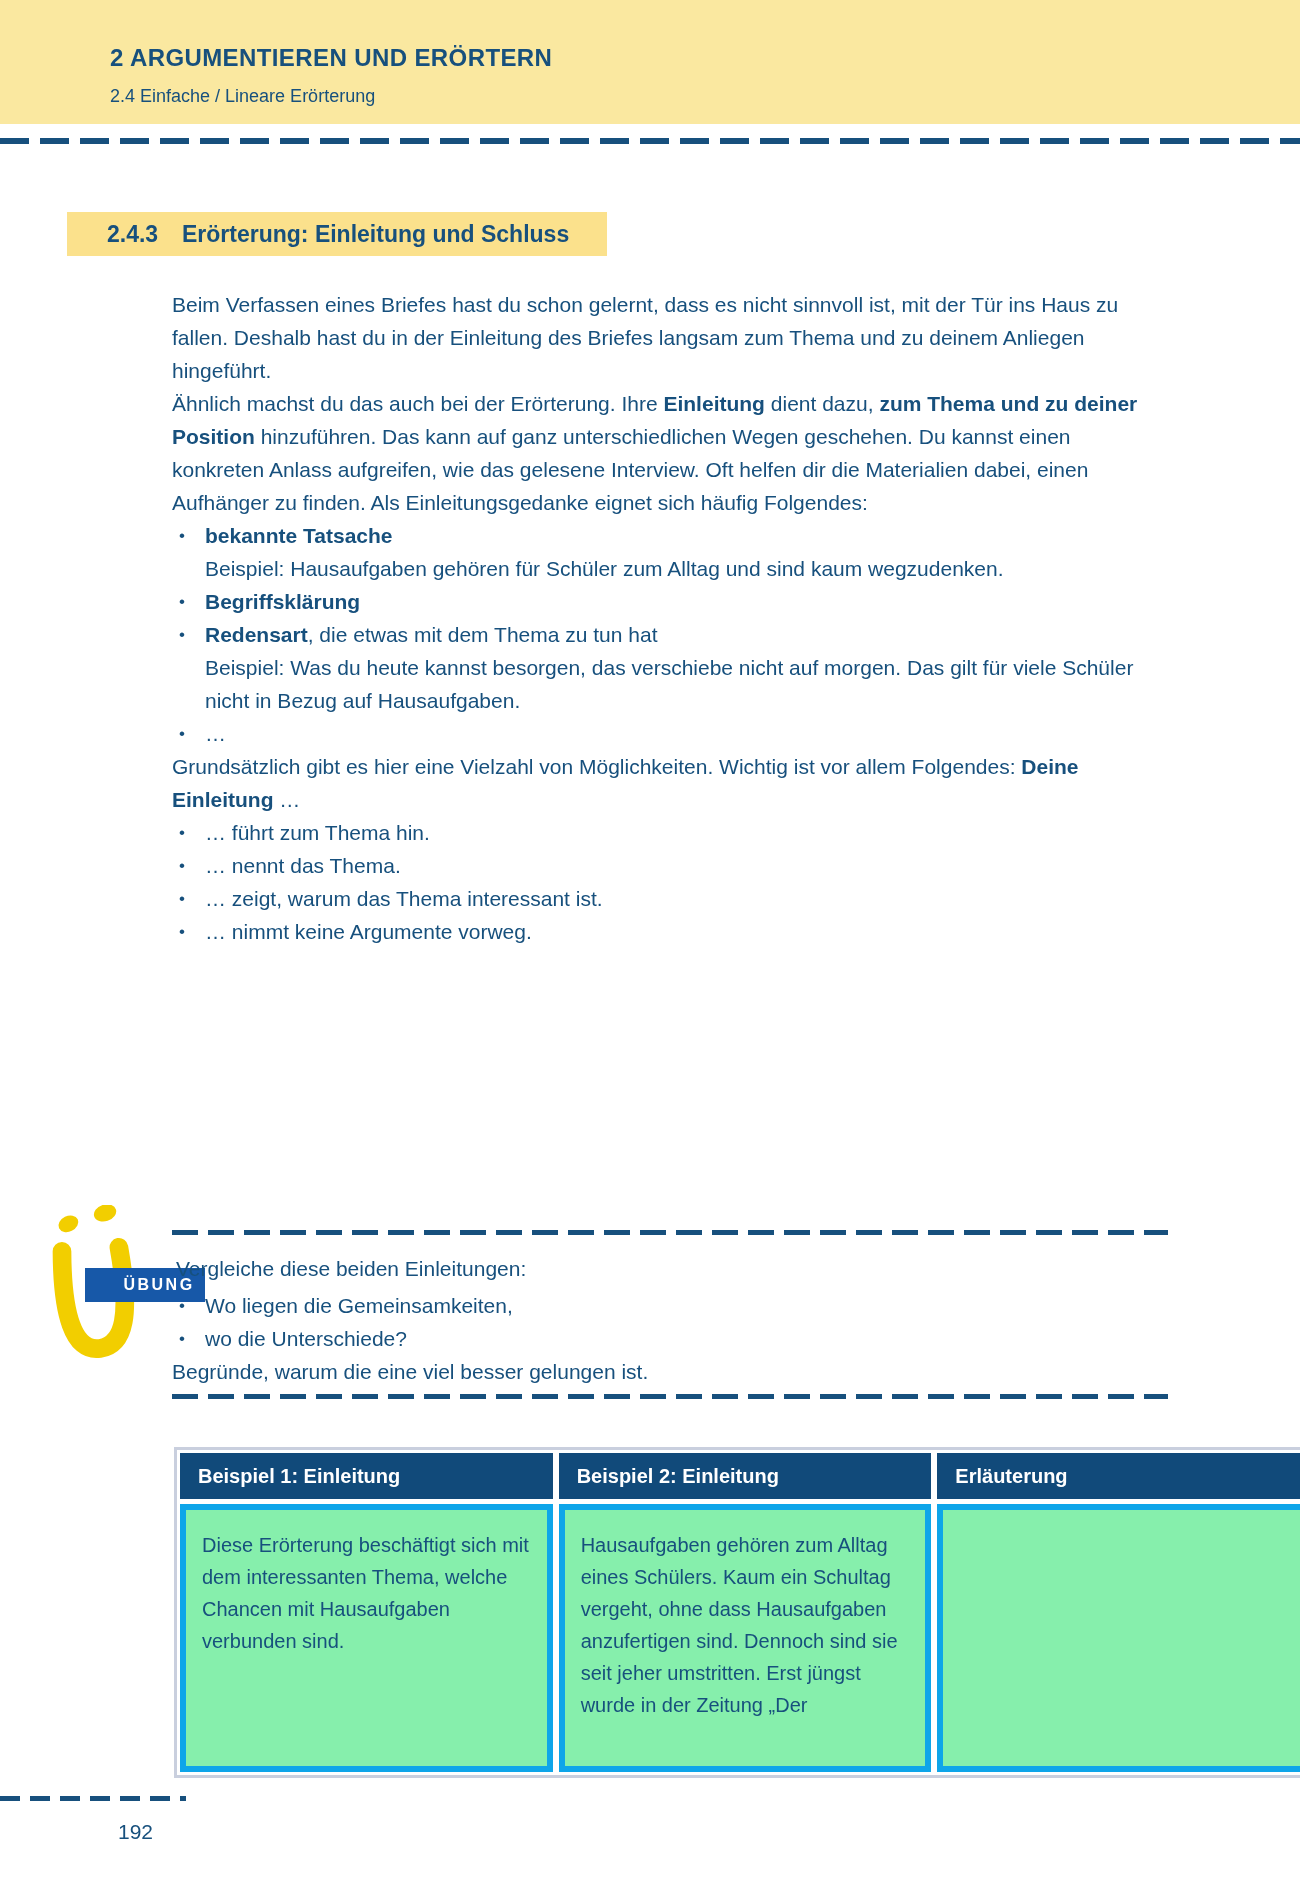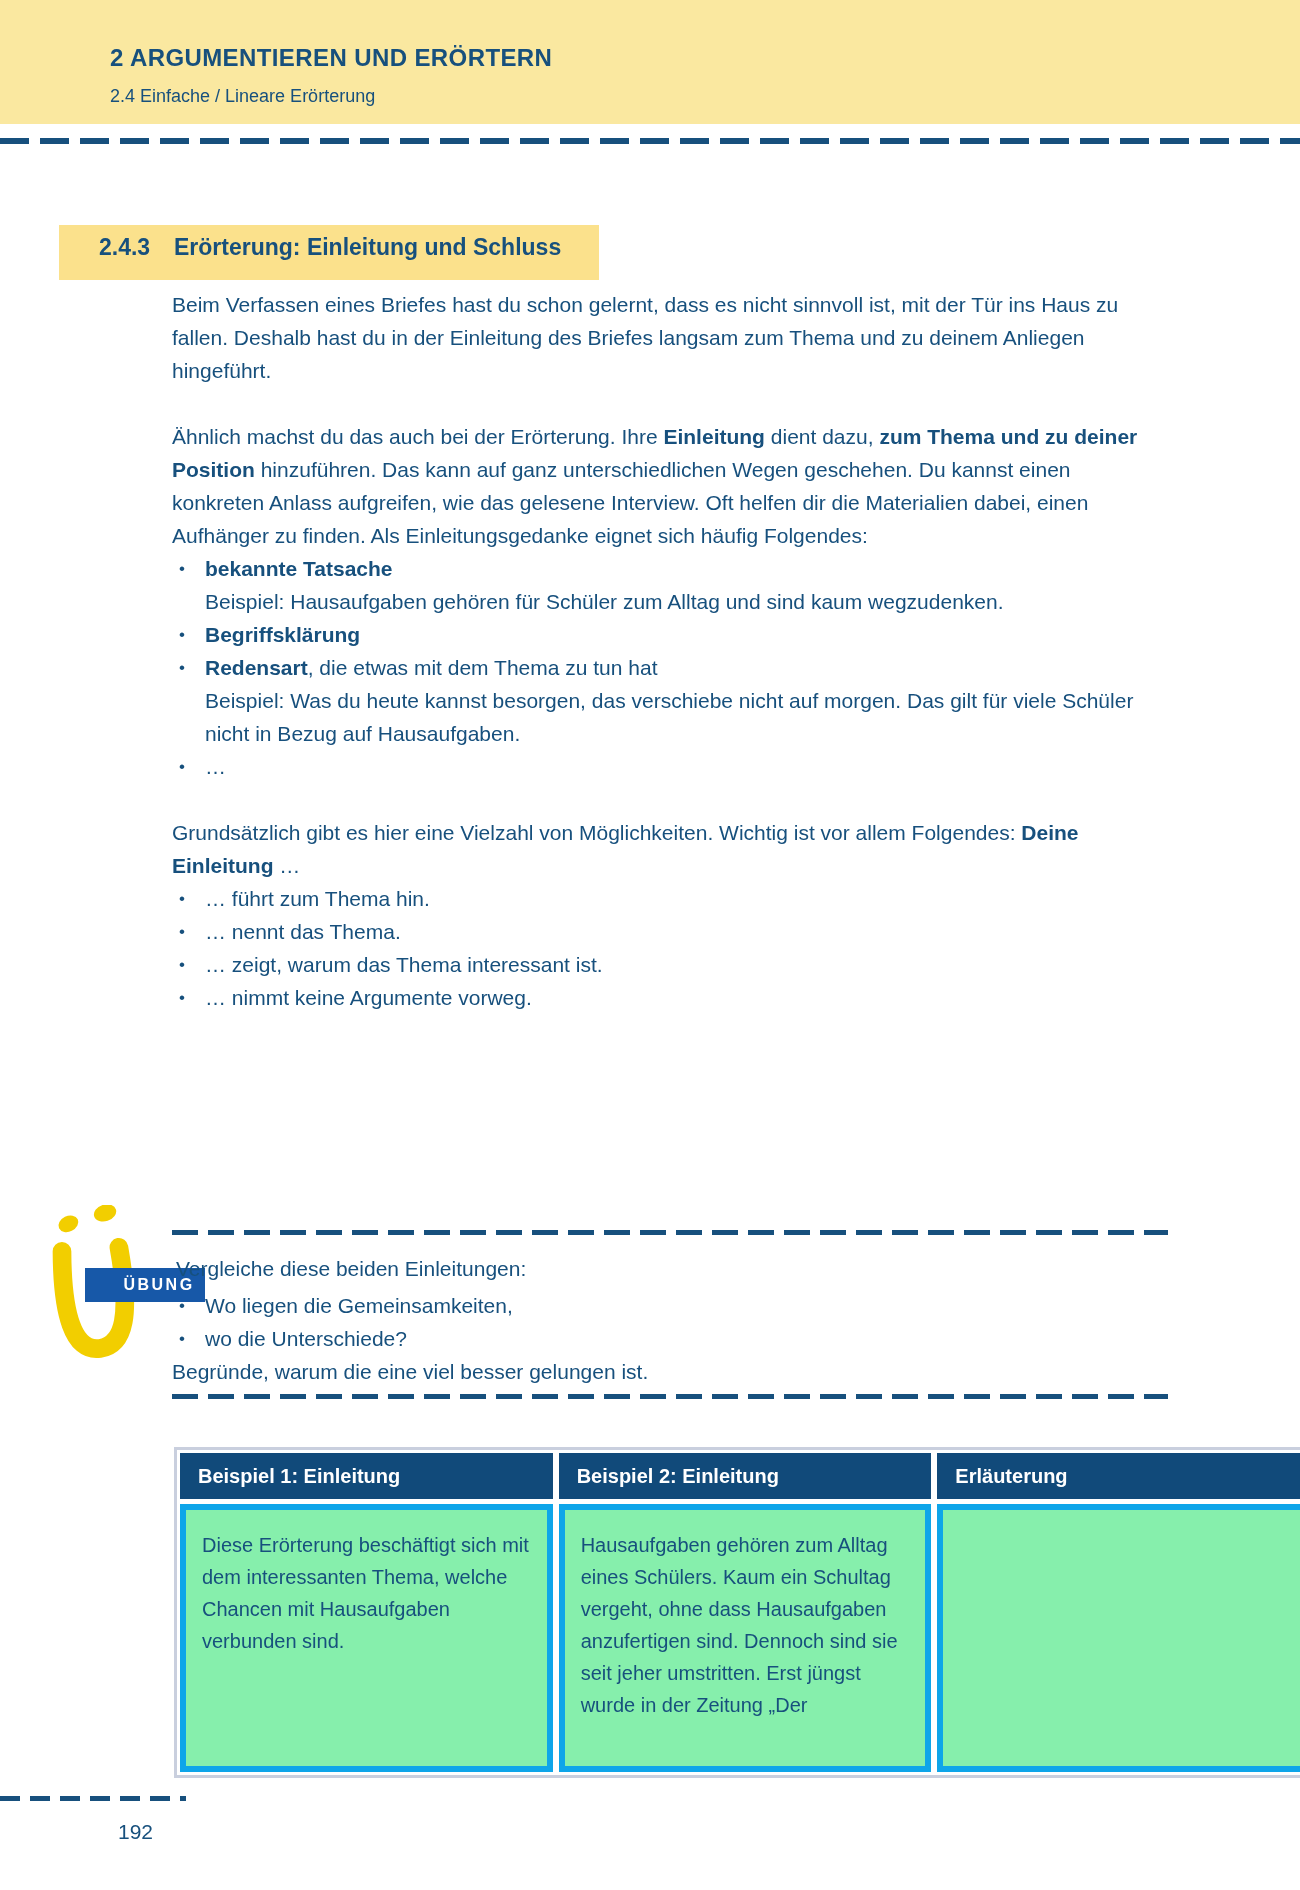--- a/index.html
+++ b/index.html
@@ -26,27 +26,27 @@
   .band .chapter{position:absolute;left:110px;top:44px;font-size:24px;font-weight:bold;letter-spacing:.4px;white-space:nowrap;}
   .band .section{position:absolute;left:110px;top:86px;font-size:18px;white-space:nowrap;}
   
   .rule{position:absolute;background:repeating-linear-gradient(90deg,var(--navy) 0 29px,transparent 29px 40px);}
   .rule-top{left:0;top:138px;width:1300px;height:6px;}
   .rule-ex{left:172px;width:996px;height:5px;background:repeating-linear-gradient(90deg,var(--navy) 0 26px,transparent 26px 36px);}
   .rule-ex.t{top:1230px;}
   .rule-ex.b{top:1394px;}
   .rule-foot{left:0;top:1796px;width:186px;height:5px;background:repeating-linear-gradient(90deg,var(--navy) 0 20px,transparent 20px 30px);}
   
-  .h-box{position:absolute;left:59px;top:212px;width:540px;height:55px;background:var(--hl-yellow);margin-top:13px;}
+  .h-box{position:absolute;left:67px;top:212px;width:540px;height:44px;background:var(--hl-yellow);}
   .h-box .num{position:absolute;left:40px;top:9px;font-size:23px;font-weight:bold;}
   .h-box .ttl{position:absolute;left:115px;top:9px;font-size:23px;font-weight:bold;white-space:nowrap;}
   
   .content{position:absolute;left:172px;top:288px;width:996px;font-size:21px;line-height:33px;}
   .content p{margin:0;}
-  .content p.gap{margin-top:33px;}
+  .content p.gap{}
   .b{font-weight:bold;}
   ul.plain{list-style:none;margin:0;padding:0;}
   ul.plain li{position:relative;padding-left:33px;}
   ul.plain li::before{content:"•";position:absolute;left:7px;top:0;font-size:17px;}
   .example:empty{display:none;}
   
   .exercise{position:absolute;left:172px;top:1248px;width:996px;font-size:21px;line-height:33px;}
   .ue-icon{position:absolute;left:50px;top:1205px;width:104px;height:166px;}
   .ue-badge{
     position:absolute;left:85px;top:1268px;width:120px;height:34px;

